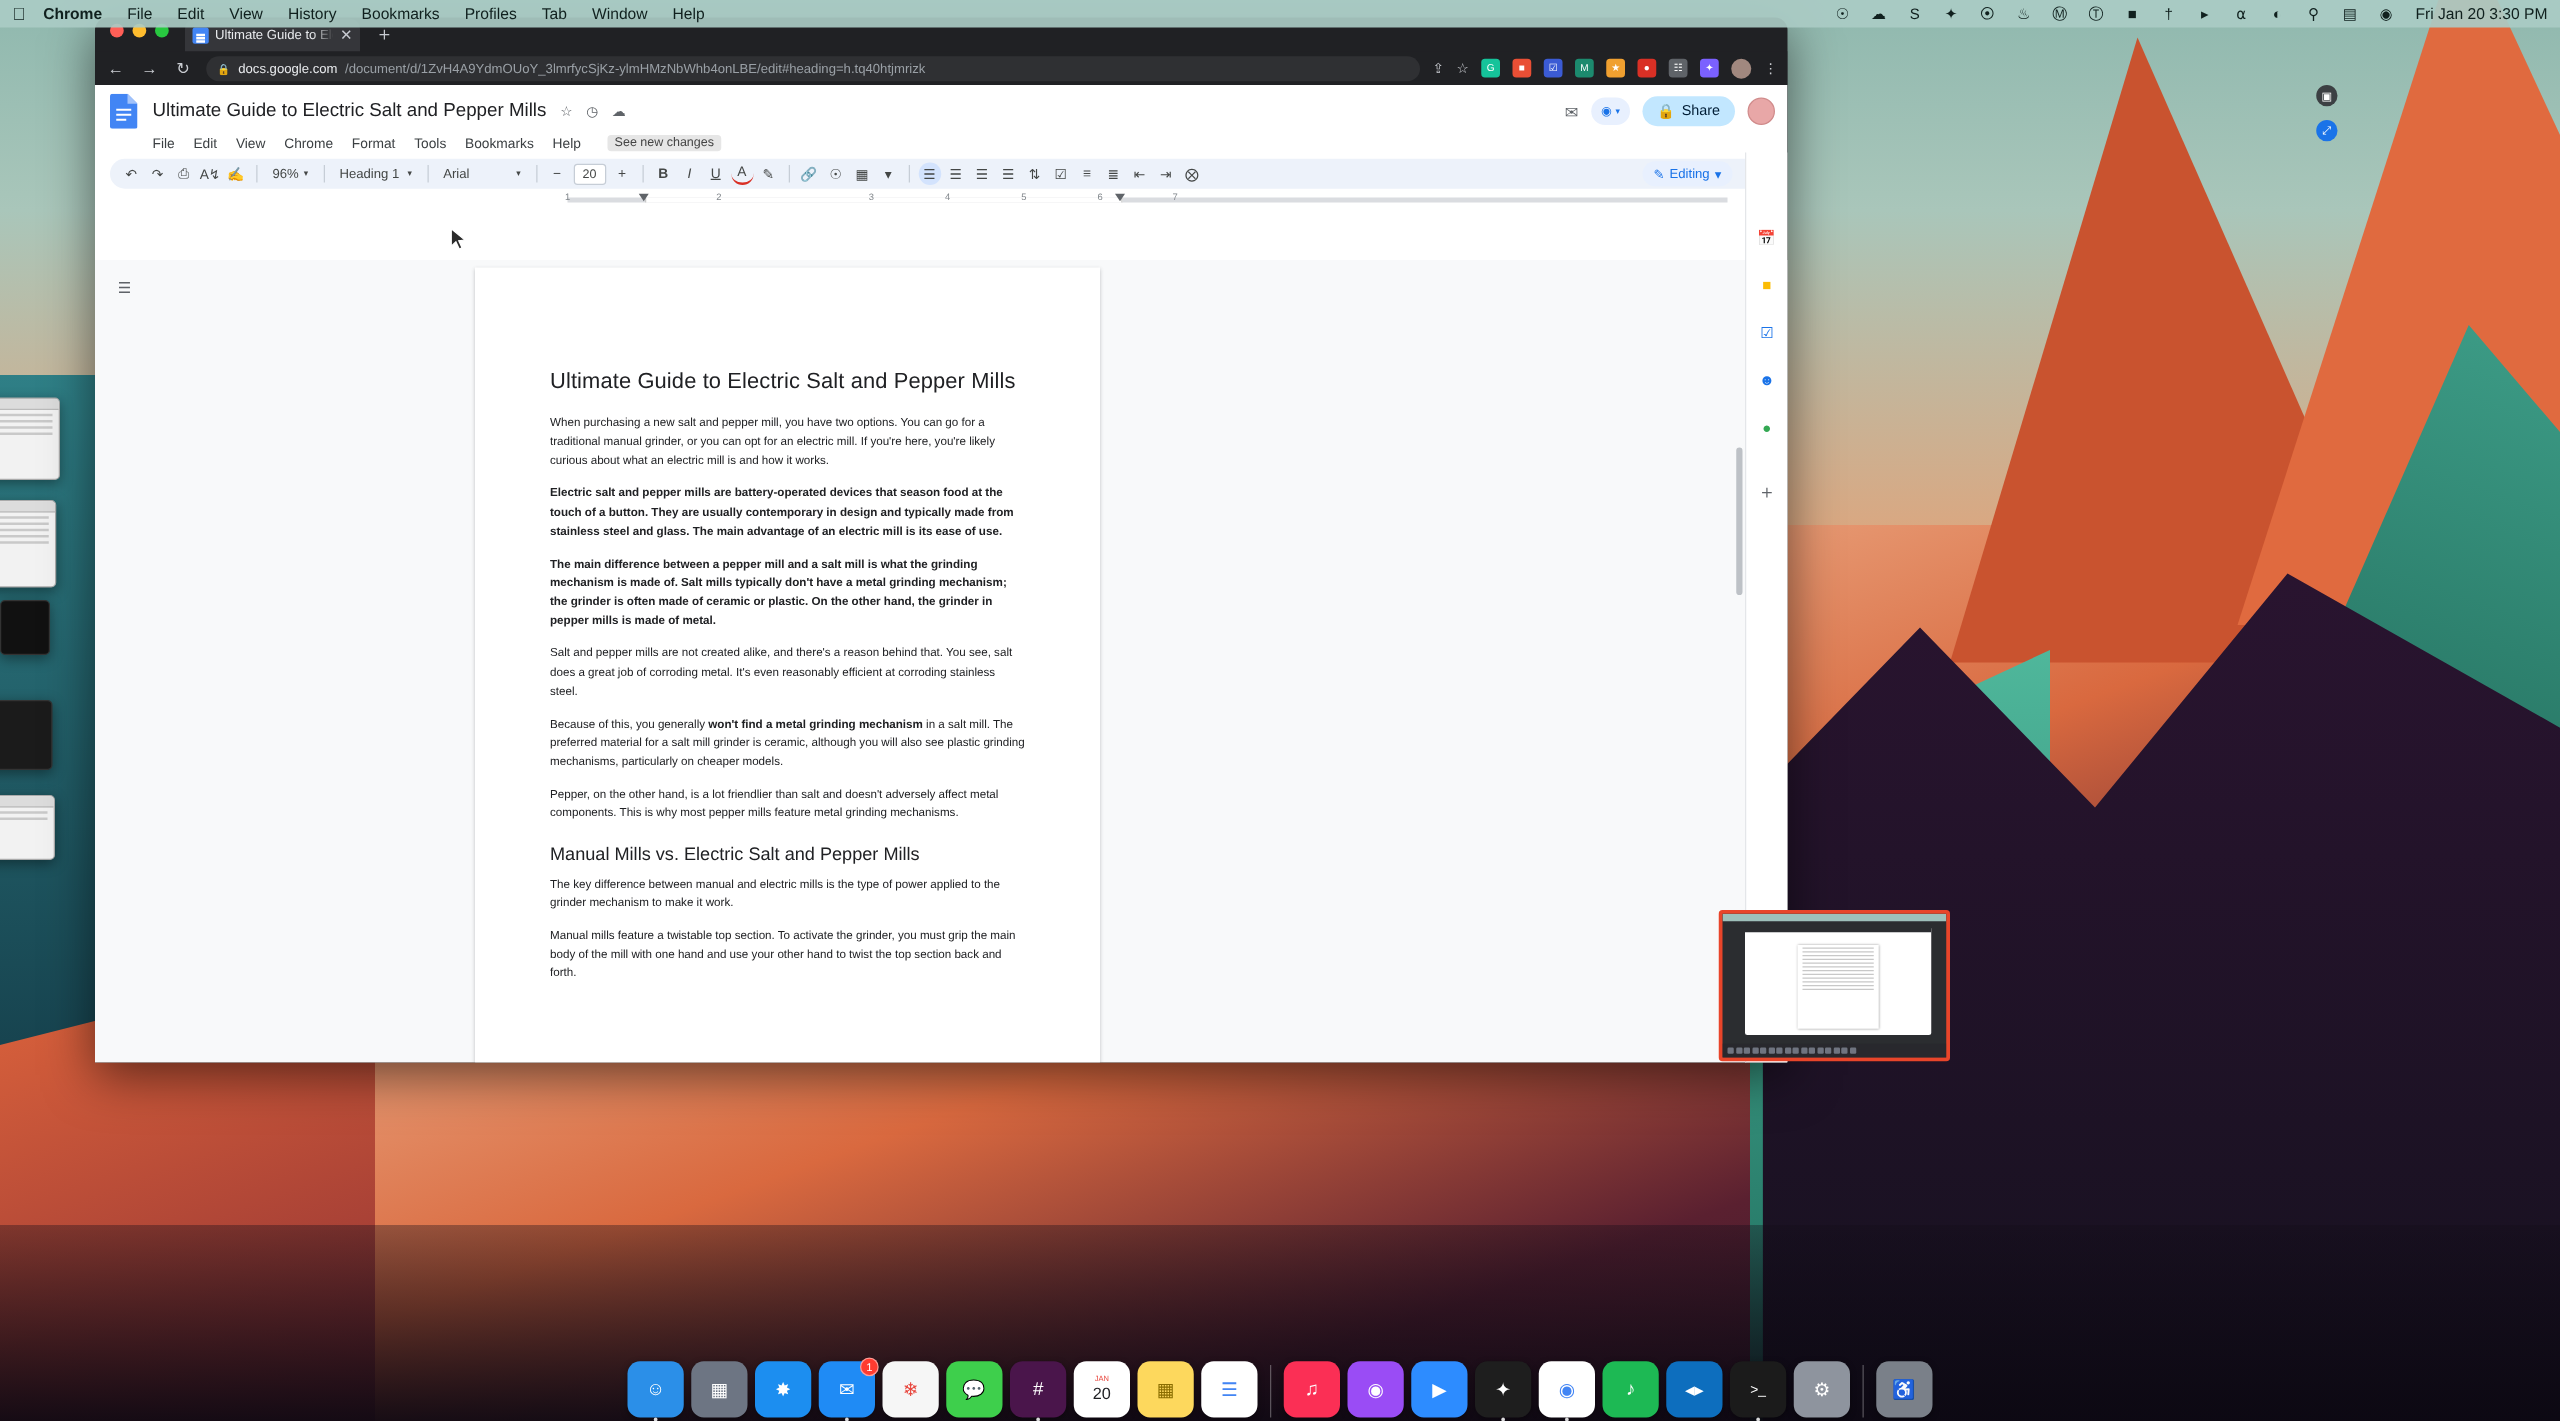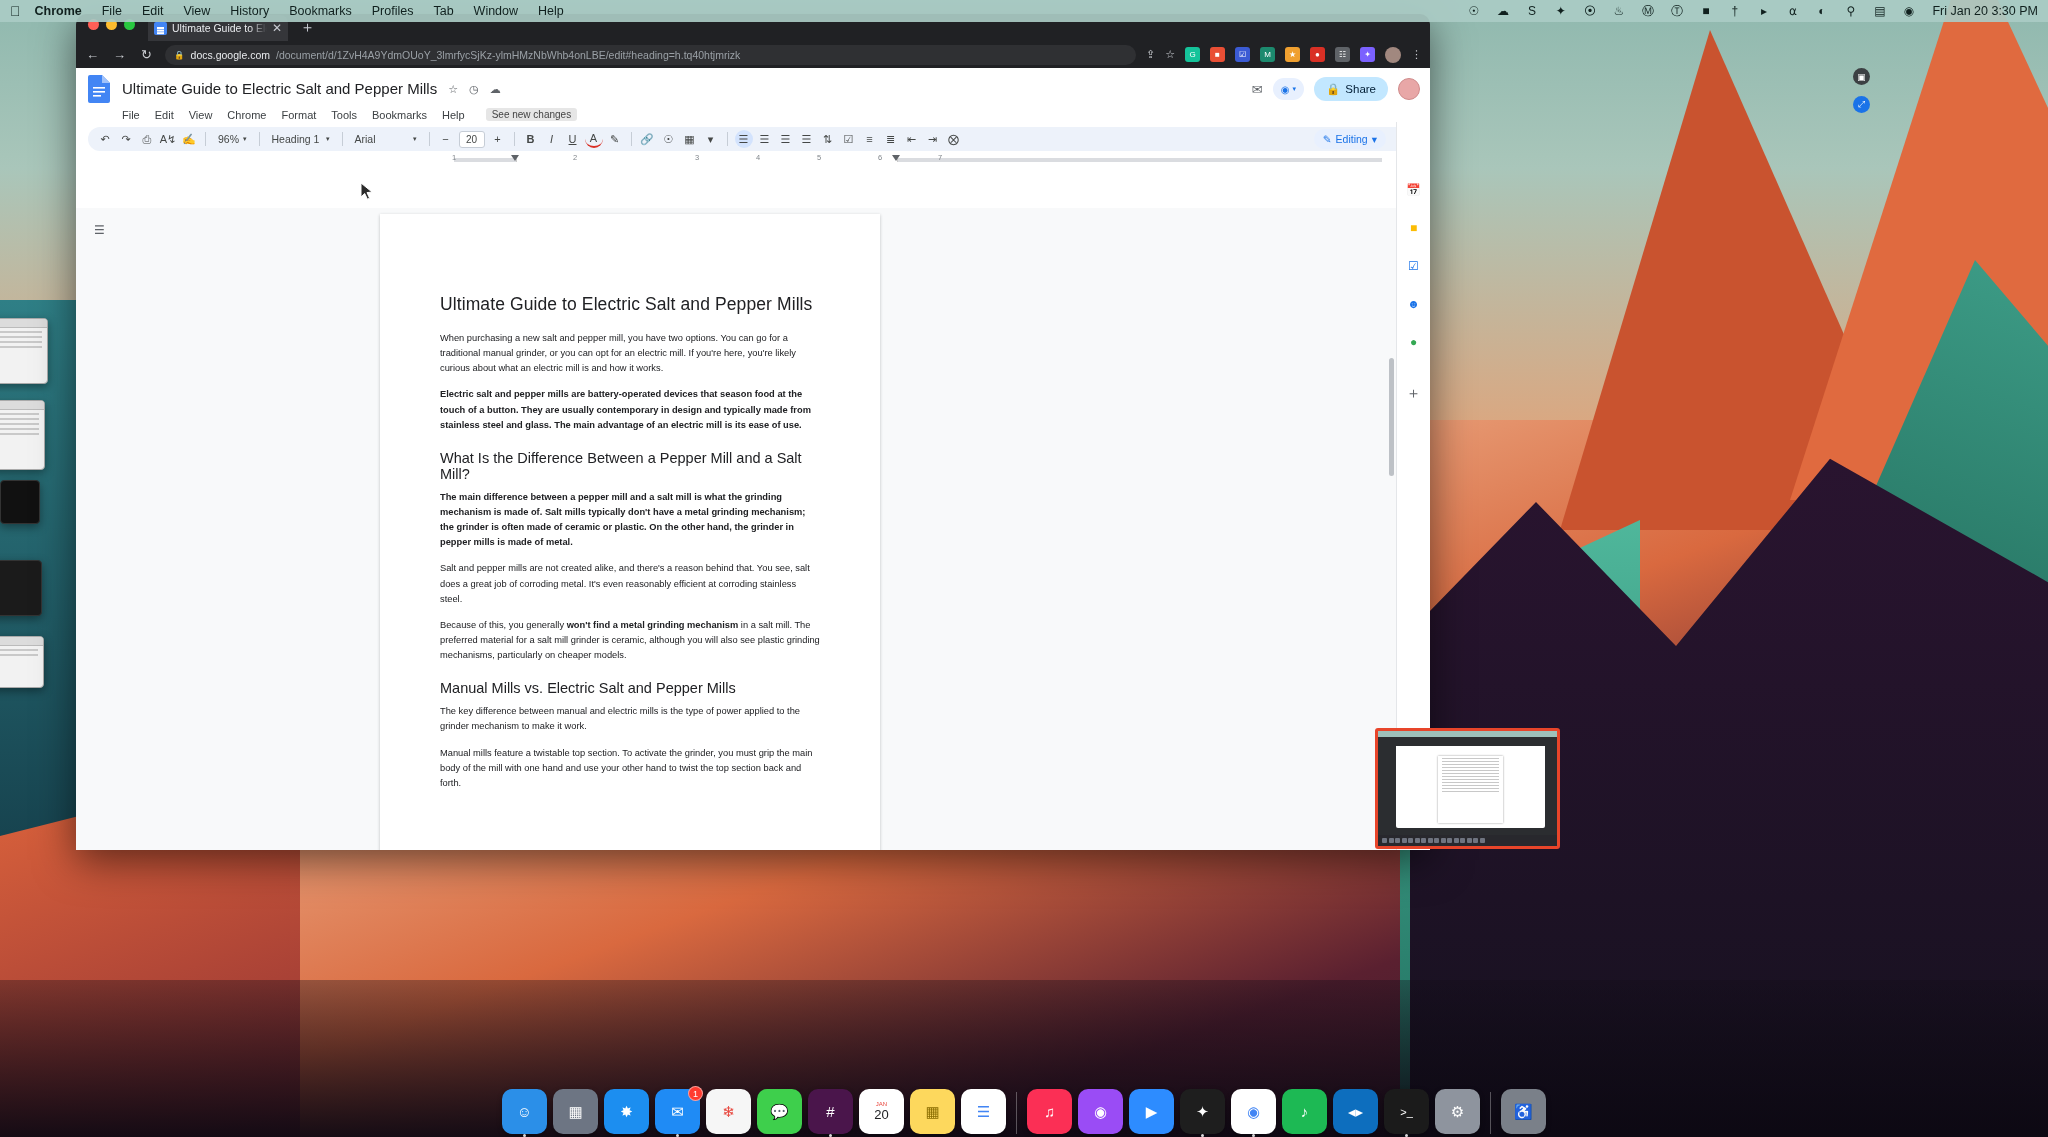--- a/index.html
+++ b/index.html
@@ -487,28 +487,28 @@
     </div>
 
     <div id="docs-body">
       <span class="outline-btn">☰</span>
       <div class="page">
         <h1>Ultimate Guide to Electric Salt and Pepper Mills</h1>
 
         <p>When purchasing a new salt and pepper mill, you have two options. You can go for a traditional manual grinder, or you can opt for an electric mill. If you're here, you're likely curious about what an electric mill is and how it works.</p>
         <p class="b">Electric salt and pepper mills are battery-operated devices that season food at the touch of a button. They are usually contemporary in design and typically made from stainless steel and glass. The main advantage of an electric mill is its ease of use.</p>
 
-        <h2>What Is the Difference Between a Pepper Mill and a Salt Mill?</h2>
         <p class="b">The main difference between a pepper mill and a salt mill is what the grinding mechanism is made of. Salt mills typically don't have a metal grinding mechanism; the grinder is often made of ceramic or plastic. On the other hand, the grinder in pepper mills is made of metal.</p>
         <p>Salt and pepper mills are not created alike, and there's a reason behind that. You see, salt does a great job of corroding metal. It's even reasonably efficient at corroding stainless steel.</p>
 
         <p>
           <span>Because of this, you generally </span><b>won't find a metal grinding mechanism</b><span> in a salt mill. The preferred material for a salt mill grinder is ceramic, although you will also see plastic grinding mechanisms, particularly on cheaper models.</span>
         </p>
 
+        <p>Pepper, on the other hand, is a lot friendlier than salt and doesn't adversely affect metal components. This is why most pepper mills feature metal grinding mechanisms.</p>
 
         <h2>Manual Mills vs. Electric Salt and Pepper Mills</h2>
         <p>The key difference between manual and electric mills is the type of power applied to the grinder mechanism to make it work.</p>
         <p>Manual mills feature a twistable top section. To activate the grinder, you must grip the main body of the mill with one hand and use your other hand to twist the top section back and forth.</p>
 
       </div>
 
       <div id="scroll-track"></div>
       <div id="scroll-thumb"></div>
     </div>

